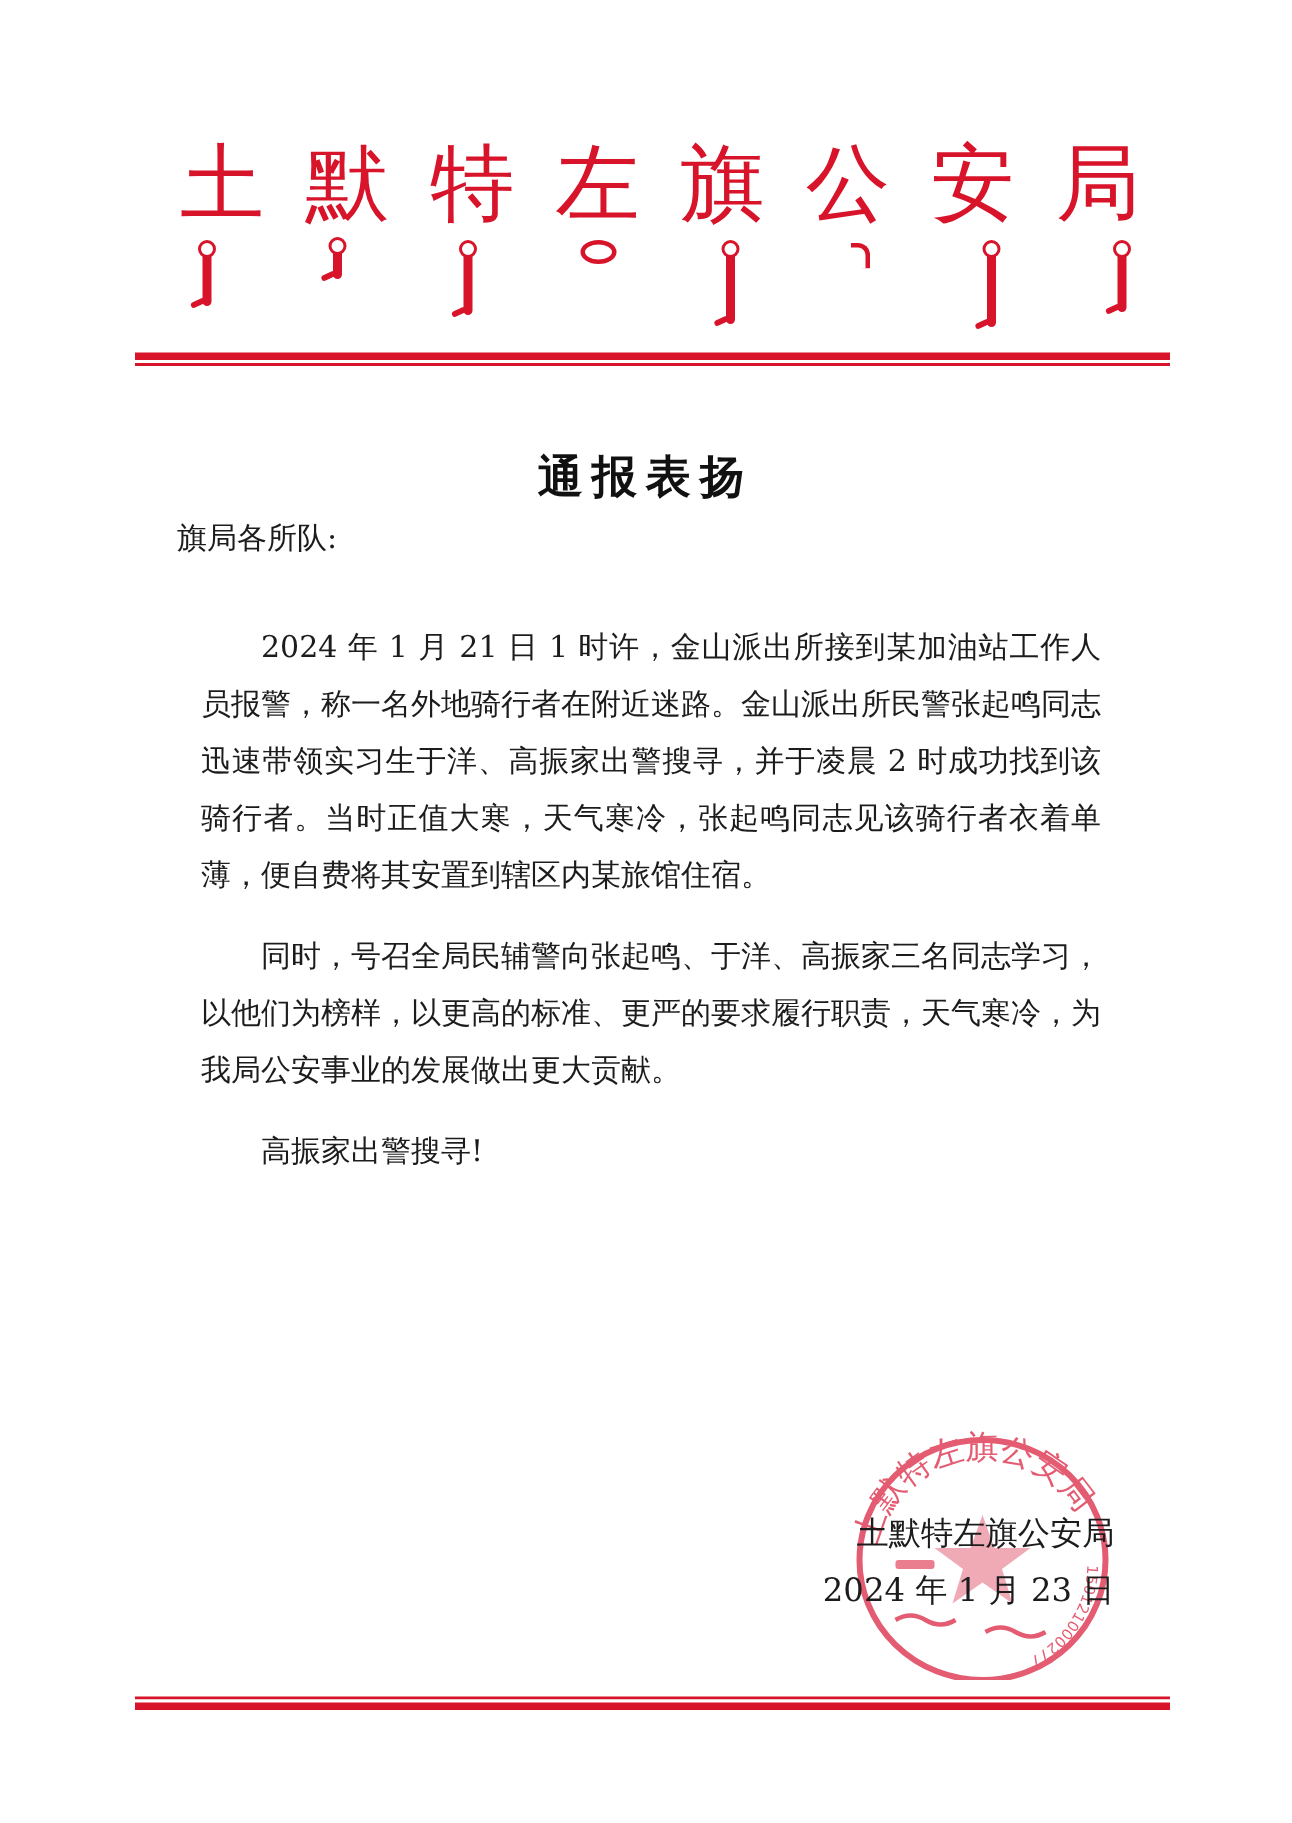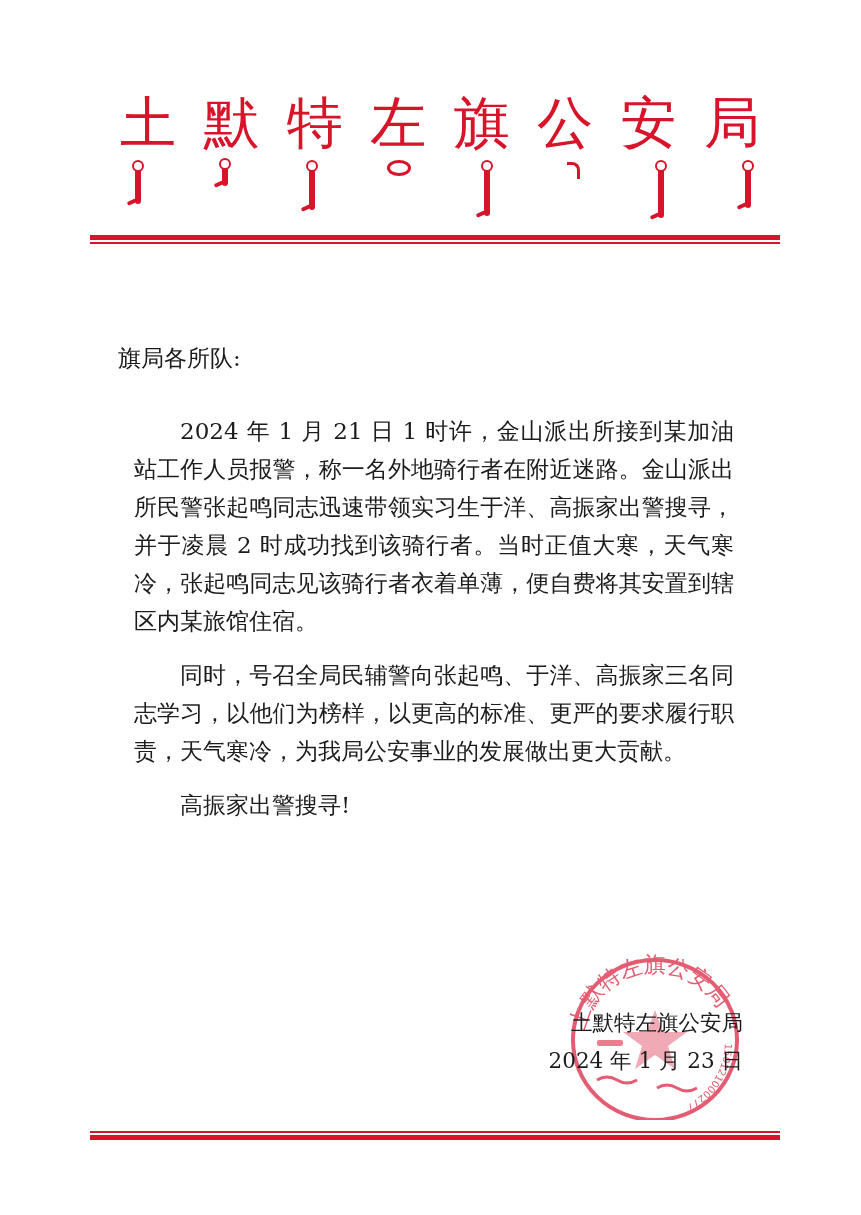--- a/index.html
+++ b/index.html
@@ -138,21 +138,21 @@
       letter-spacing: 6px;
       color: #111;
     }
 
     
     .body-text {
       position: absolute;
       left: 118px;
       width: 632px;
       font-family: "DejaVu Serif", "Liberation Serif", serif;
-      font-size: 23px;
+      font-size: 20px;
       line-height: 38px;
       color: #1c1c1c;
       text-align: justify;
       text-justify: inter-character;
     }
     .salutation { top: 339px; }
     .para {
       text-indent: 2em;
       margin: 16px;
     }
@@ -224,20 +224,21 @@
       <span class="mongol-glyph mg-bar" style="height:42px;margin-top:8px;"></span>
     </div>
   </div>
 
   <div class="rule-double rule-top">
     <div class="thick"></div>
     <div class="gap"></div>
     <div class="thin"></div>
   </div>
 
+  <div class="doc-title">通报表扬</div>
 
   <div class="body-text salutation">旗局各所队:</div>
 
   <div class="body-text para-block">
     <p class="para">2024 年 1 月 21 日 1 时许，金山派出所接到某加油站工作人员报警，称一名外地骑行者在附近迷路。金山派出所民警张起鸣同志迅速带领实习生于洋、高振家出警搜寻，并于凌晨 2 时成功找到该骑行者。当时正值大寒，天气寒冷，张起鸣同志见该骑行者衣着单薄，便自费将其安置到辖区内某旅馆住宿。</p>
     <p class="para">同时，号召全局民辅警向张起鸣、于洋、高振家三名同志学习，以他们为榜样，以更高的标准、更严的要求履行职责，天气寒冷，为我局公安事业的发展做出更大贡献。</p>
     <p class="para">高振家出警搜寻!</p>
   </div>
 
   <svg class="stamp" viewBox="0 0 196 172">

